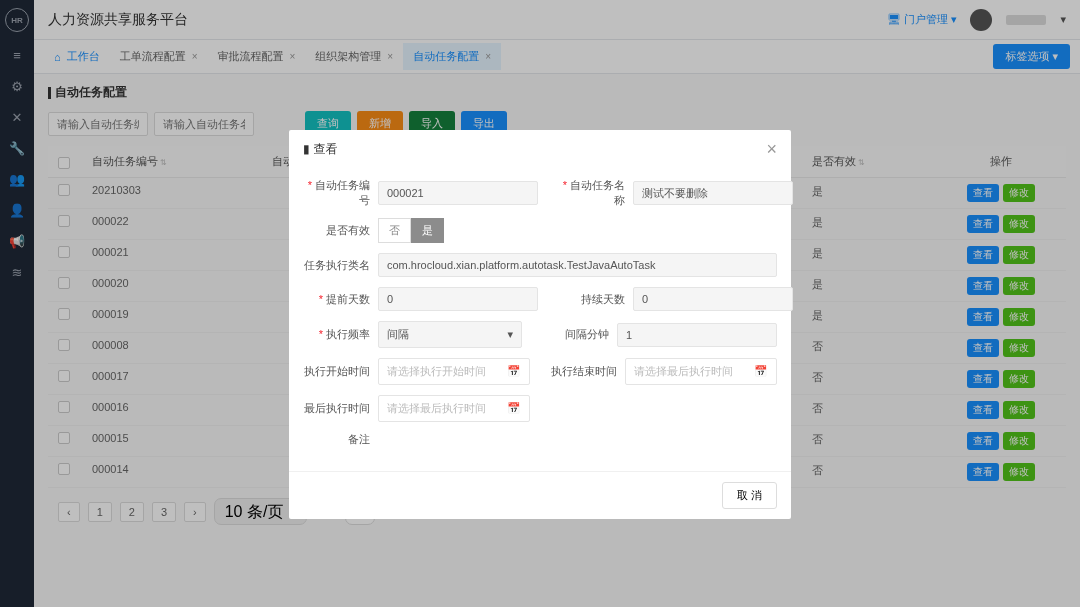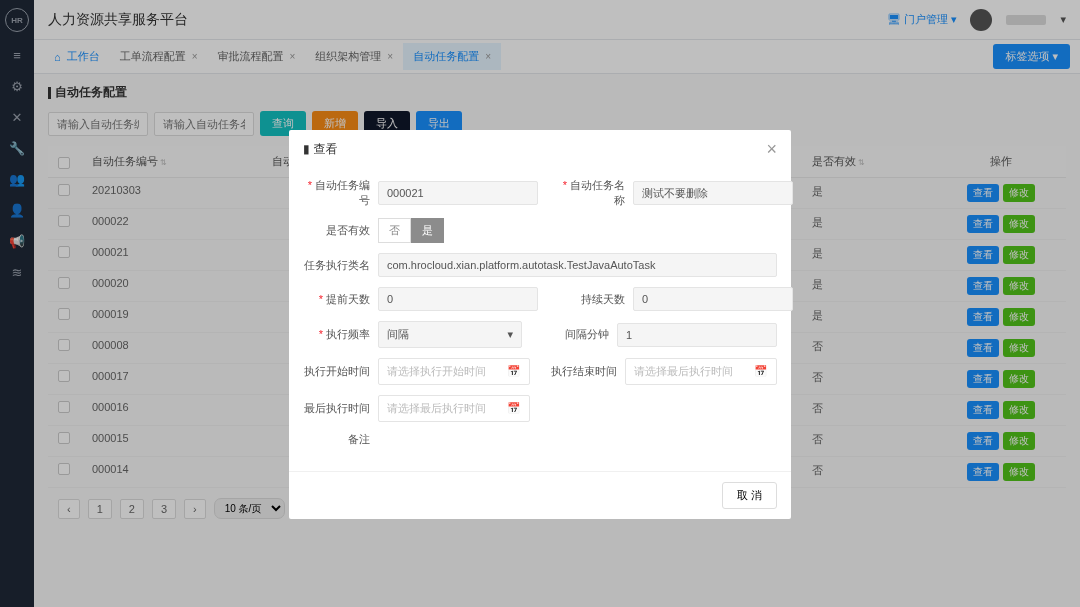--- a/index.html
+++ b/index.html
@@ -28,44 +28,44 @@
     .tab-home { color: #1890ff; }
     .btn-theme { background: #1890ff; color: #fff; padding: 5px 12px; border-radius: 3px; font-size: 11px; cursor: pointer; display: flex; align-items: center; gap: 3px; }
     
     .content { flex: 1; padding: 10px 14px; background: #f9f9f9; overflow: auto; }
     .panel-title { font-size: 12px; font-weight: bold; margin-bottom: 10px; display: flex; align-items: center; gap: 4px; }
     .panel-title .bar { width: 3px; height: 12px; background: #333; }
     
     .toolbar { display: flex; gap: 6px; margin-bottom: 10px; align-items: center; }
     .search-input { border: 1px solid #ddd; padding: 5px 8px; font-size: 11px; width: 100px; border-radius: 2px; background: #fff; }
     .btn { padding: 5px 12px; border-radius: 3px; font-size: 11px; color: #fff; cursor: pointer; border: none; }
-    .btn-query { background: #13c2c2; }
+    .btn-query { background: #13c2c2; margin-left: 45px; }
     .btn-add { background: #fa8c16; }
-    .btn-import { background: #0f172a; }
+    .btn-import { background: #15803d; }
     .btn-export { background: #1890ff; }
     
     .table { width: 100%; }
     .thead { display: flex; background: #fafafa; border-bottom: 1px solid #e8e8e8; padding: 8px 10px; font-size: 11px; color: #555; align-items: flex-end; }
     .tbody .trow { display: flex; border-bottom: 1px solid #f0f0f0; padding: 6px 10px; align-items: flex-start; font-size: 11px; color: #666; }
     .col-check { width: 34px; }
     .col-code { width: 180px; }
     .col-name { width: 180px; }
     .col-freq { width: 180px; }
     .col-time { width: 180px; }
     .col-valid { flex: 1; }
     .col-ops { width: 110px; text-align: center; display: flex; gap: 4px; justify-content: center; }
     .checkbox { width: 12px; height: 12px; border: 1px solid #ccc; background: #fff; border-radius: 2px; }
     .op-btn { padding: 2px 6px; font-size: 10px; border-radius: 3px; color: #fff; cursor: pointer; }
     .op-view { background: #1890ff; }
     .op-edit { background: #52c41a; }
     .sort-icon { font-size: 8px; color: #bbb; margin-left: 2px; }
     
     .pagination { display: flex; align-items: center; gap: 8px; padding: 10px; font-size: 11px; color: #666; }
     .page-btn { padding: 3px 8px; border: 1px solid #ddd; border-radius: 2px; cursor: pointer; background: #fff; }
-    .page-size-sel { padding: 3px 6px; border: 1px solid #ddd; border-radius: 7px; font-size: 10px; }
+    .page-size-sel { padding: 3px 6px; border: 1px solid #ddd; border-radius: 7px; font-size: 16px; }
     
     .modal-overlay { position: fixed; top: 0; left: 0; width: 1080px; height: 607px; background: rgba(0,0,0,0.25); display: flex; align-items: flex-start; justify-content: center; padding-top: 130px; }
     .modal { background: #fff; width: 502px; border-radius: 2px; }
     .modal-header { display: flex; justify-content: space-between; align-items: center; padding: 10px 14px; font-size: 12px; }
     .modal-title { display: flex; align-items: center; gap: 4px; font-weight: 500; }
     .modal-close { cursor: pointer; font-size: 18px; color: #999; line-height: 1; }
     .modal-body { padding: 10px 14px 14px 14px; }
     .form-row { display: flex; gap: 20px; margin-bottom: 10px; }
     .form-item { display: flex; align-items: center; flex: 1; }
     .form-item.full { flex: 1 0 100%; }

